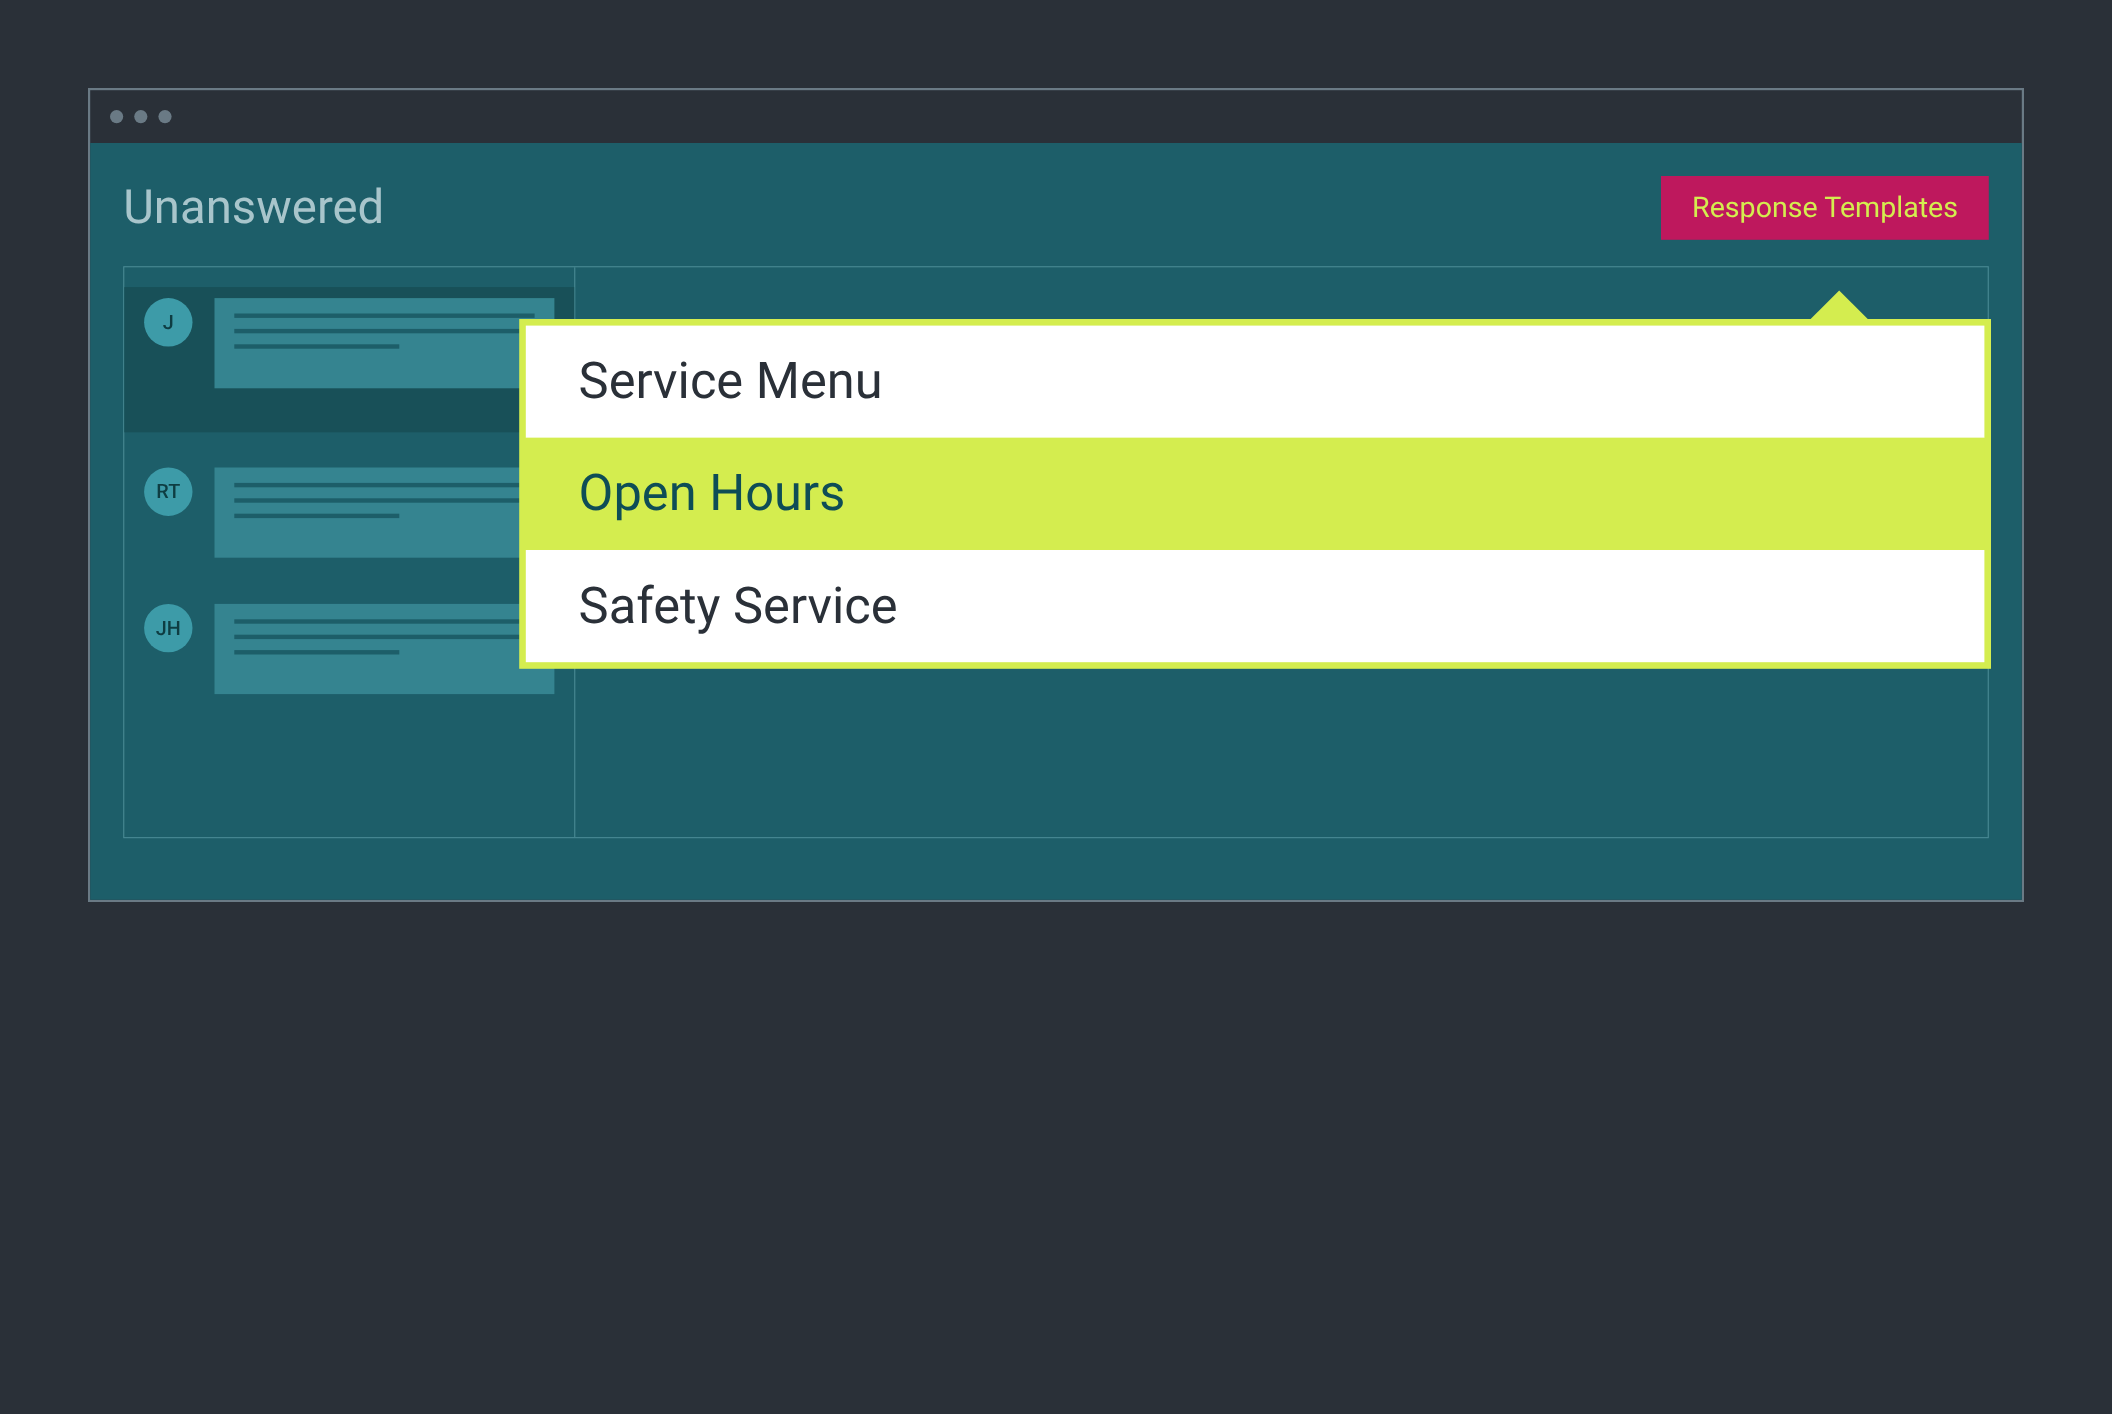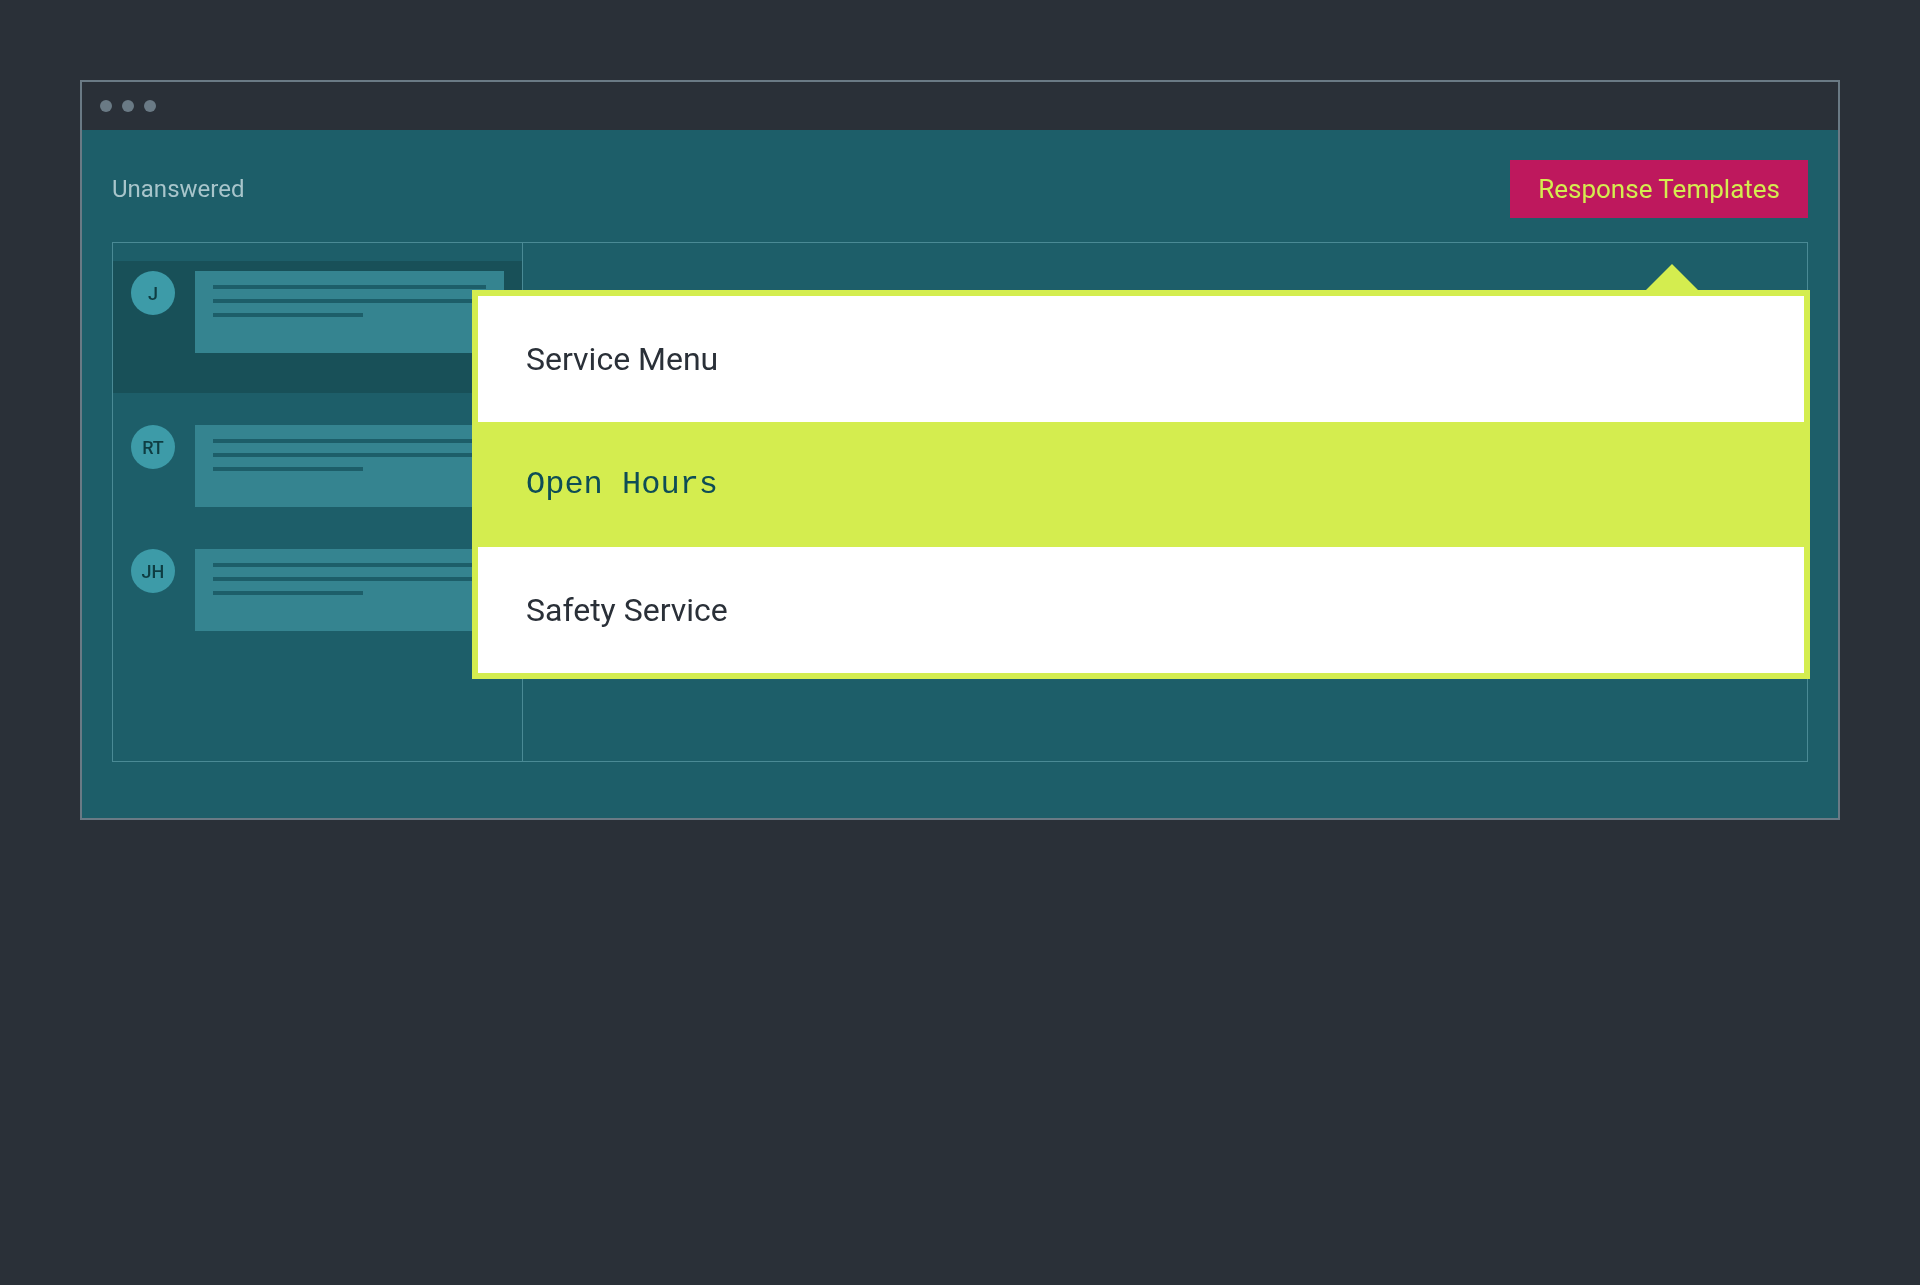--- a/index.html
+++ b/index.html
@@ -48,21 +48,21 @@
     
     .header-row {
       display: flex;
       justify-content: space-between;
       align-items: center;
       margin-bottom: 24px;
     }
     
     .page-title {
       color: #a8c5cb;
-      font-size: 24px;
+      font-size: 43px;
       font-weight: 400;
     }
     
     .templates-button {
       background: #be185d;
       color: #d4ed4f;
       padding: 14px 28px;
       font-size: 26px;
       font-weight: 400;
       cursor: pointer;
@@ -153,35 +153,34 @@
       top: -26px;
       right: 110px;
       width: 0;
       height: 0;
       border-left: 28px solid transparent;
       border-right: 28px solid transparent;
       border-bottom: 28px solid #d4ed4f;
     }
     
     .dropdown-item {
-      padding: 44px 48px;
-      font-size: 32px;
+      padding: 24px 48px;
+      font-size: 46px;
       font-weight: 400;
       cursor: pointer;
     }
     
     .dropdown-item.normal {
       background: #ffffff;
       color: #2a3038;
     }
     
     .dropdown-item.selected {
       background: #d4ed4f;
       color: #0e4d56;
-      font-family: Liberation Mono, monospace;
     }
   </style>
 </head>
 <body>
 
 <div class="browser-window">
   <div class="browser-chrome">
     <div class="chrome-dot"></div>
     <div class="chrome-dot"></div>
     <div class="chrome-dot"></div>

